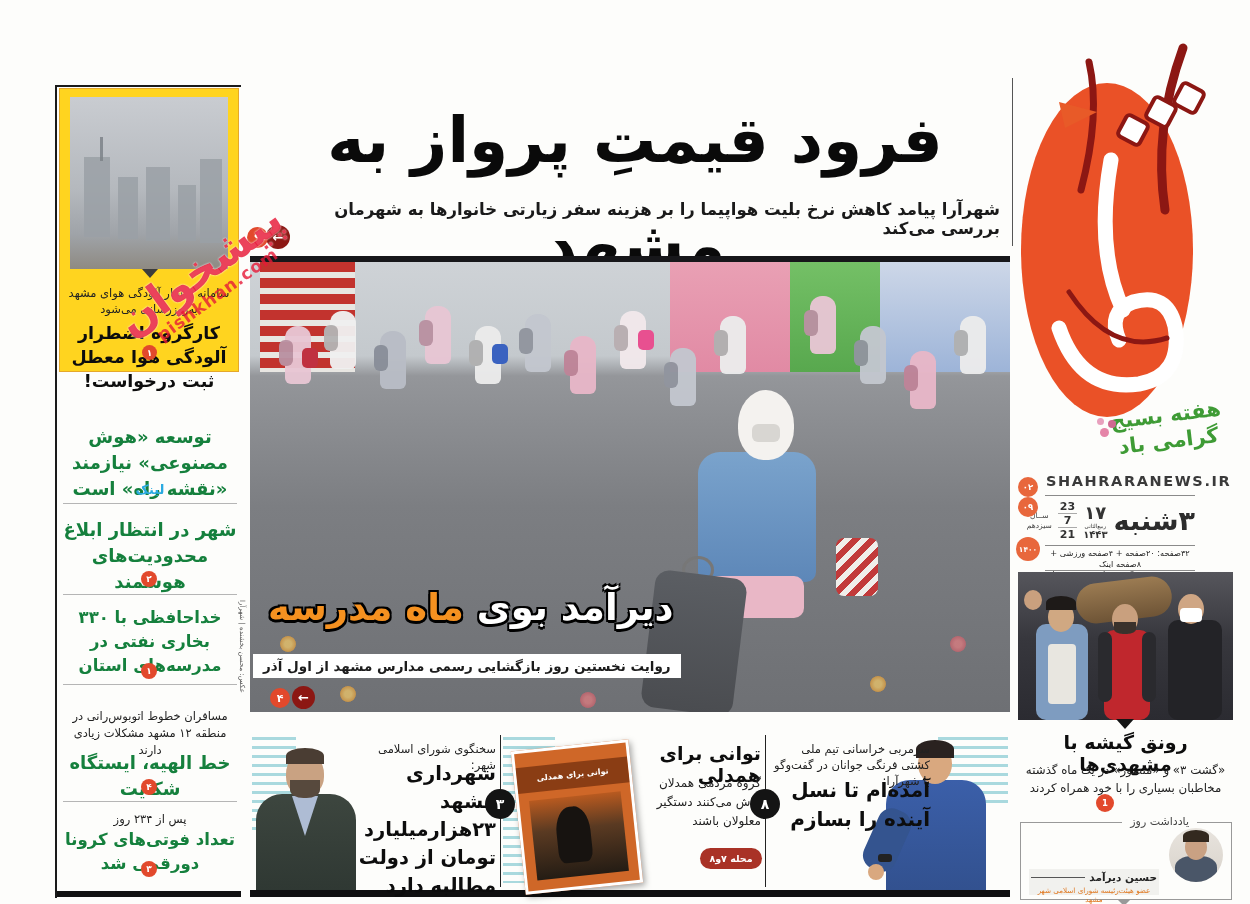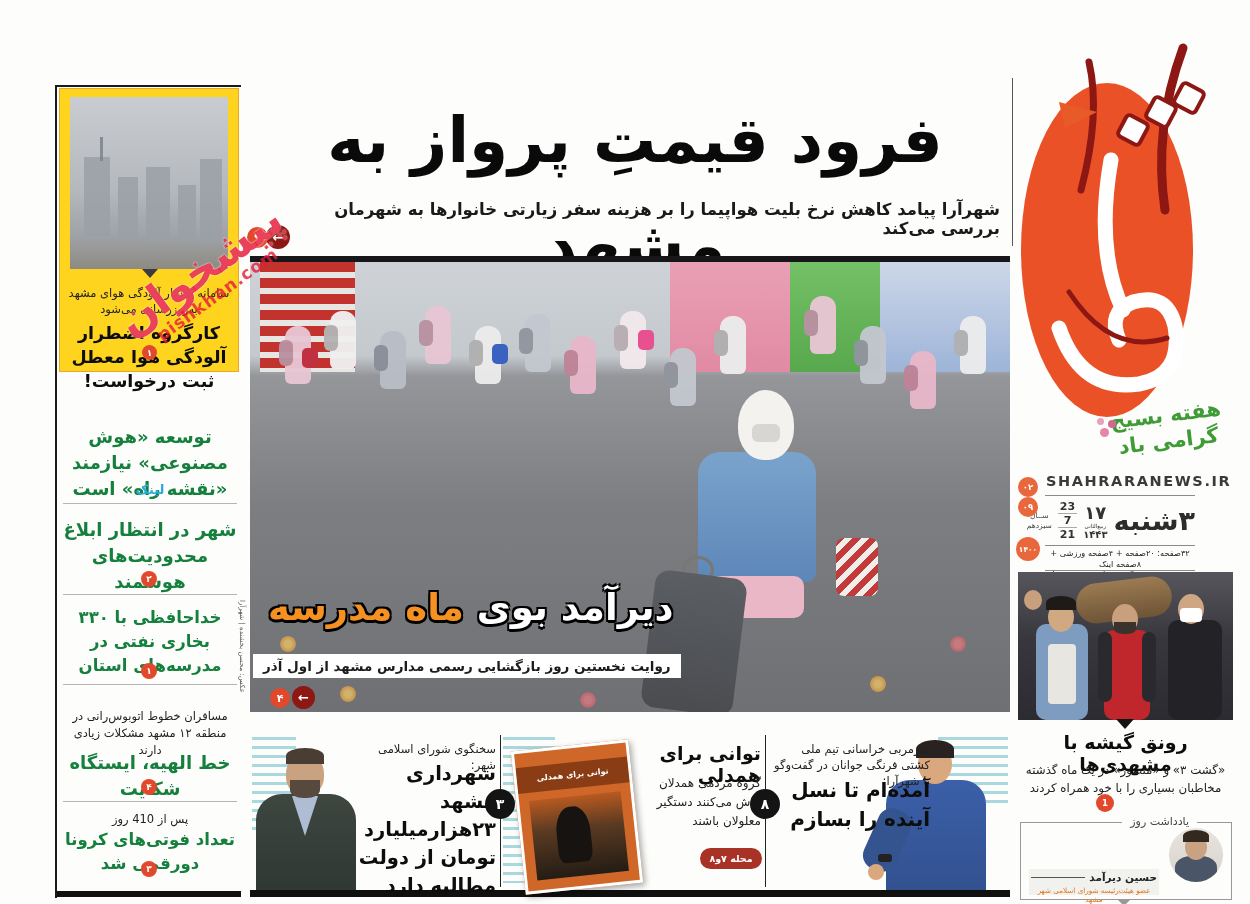--- a/index.html
+++ b/index.html
@@ -214,21 +214,21 @@
     <div class="sb-k">مسافران خطوط اتوبوس‌رانی در منطقه ۱۲ مشهد مشکلات زیادی دارند</div>
   </div>
   <div class="abs sb-item" style="top:750px;">
     <div class="sb-h">خط الهیه، ایستگاه شکایت</div>
   </div>
   <div class="rc" style="left:141px;top:779px;width:16px;height:16px;font-size:9px;">۴</div>
 
   <div class="abs sb-div" style="top:801px;"></div>
 
   <div class="abs sb-item" style="top:811px;">
-    <div class="sb-k">پس از 410 روز</div>
+    <div class="sb-k">پس از ۲۳۴ روز</div>
   </div>
   <div class="abs sb-item" style="top:828px;">
     <div class="sb-h sm">تعداد فوتی‌های کرونا دورقمی شد</div>
   </div>
   <div class="rc" style="left:141px;top:861px;width:16px;height:16px;font-size:9px;">۳</div>
 
   <div class="abs lead-h">فرود قیمتِ پرواز به مشهد</div>
   <div class="abs lead-sub">شهرآرا پیامد کاهش نرخ بلیت هواپیما را بر هزینه سفر زیارتی خانوارها به شهرمان بررسی می‌کند</div>
   <div class="rc" style="left:247px;top:227px;width:21px;height:21px;font-size:11px;z-index:5;">۹</div>
   <div class="rc dark" style="left:266px;top:225px;width:24px;height:24px;font-size:13px;z-index:4;">←</div>

